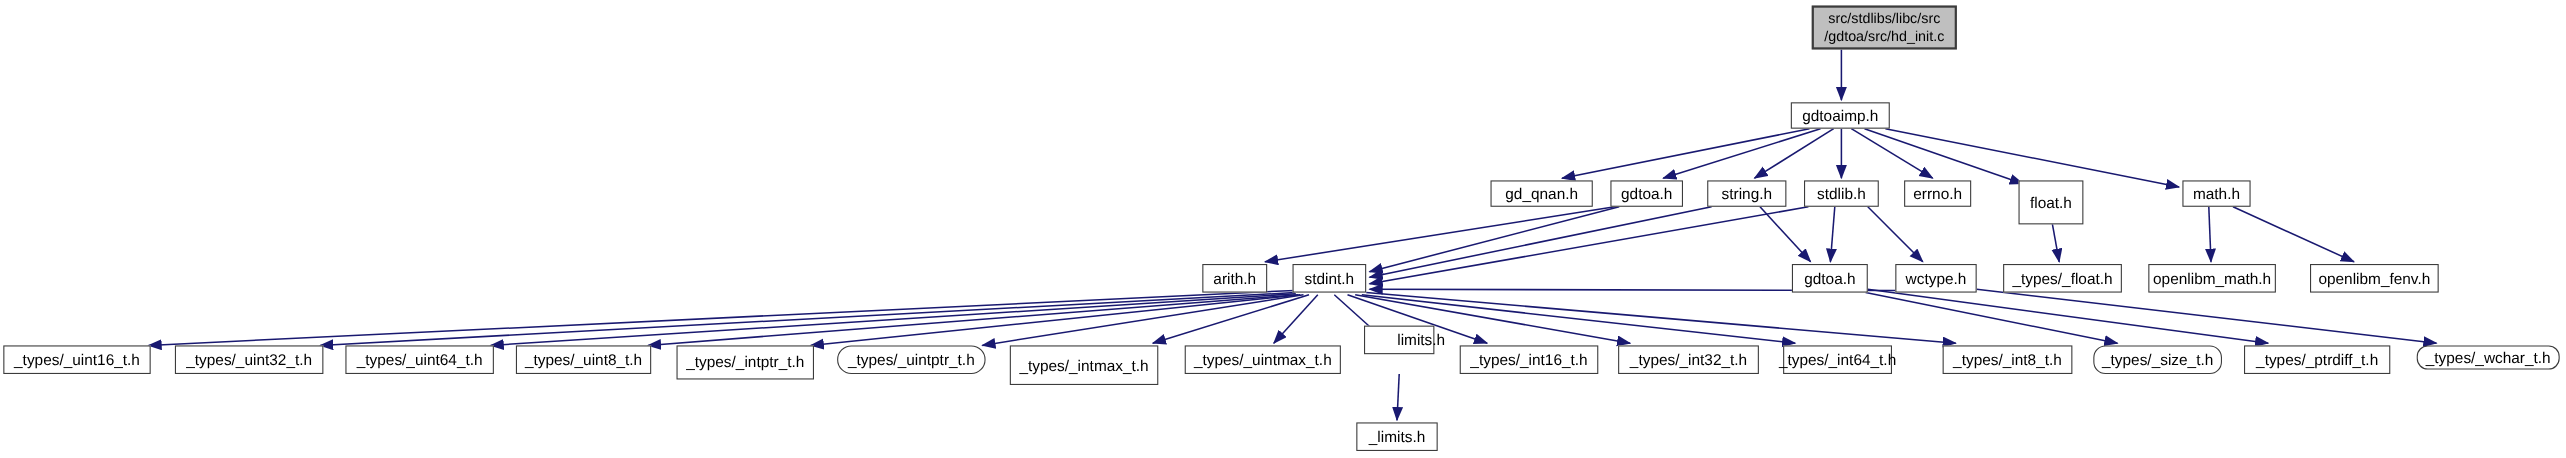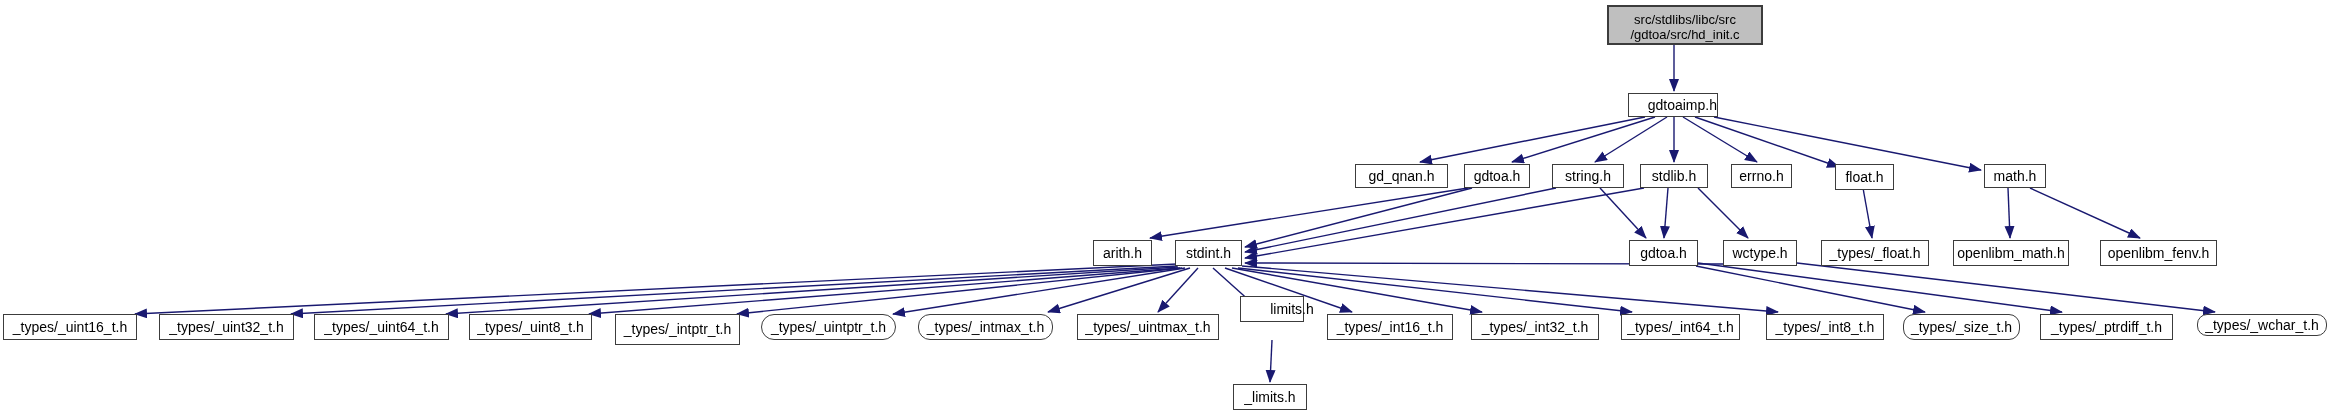--- a/index.html
+++ b/index.html
@@ -56,43 +56,43 @@
         <line x1="1190" y1="268" x2="1048" y2="312" marker-end="url(#arrowhead)"></line>
         <line x1="1198" y1="268" x2="1158" y2="312" marker-end="url(#arrowhead)"></line>
         <line x1="1213" y1="268" x2="1262" y2="312" marker-end="url(#arrowhead)"></line>
         <line x1="1225" y1="268" x2="1352" y2="312" marker-end="url(#arrowhead)"></line>
         <line x1="1232" y1="268" x2="1482" y2="312" marker-end="url(#arrowhead)"></line>
         <line x1="1238" y1="268" x2="1632" y2="312" marker-end="url(#arrowhead)"></line>
         <line x1="1242" y1="266" x2="1778" y2="312" marker-end="url(#arrowhead)"></line>
         <line x1="1272" y1="340" x2="1270" y2="382" marker-end="url(#arrowhead)"></line>
       </g>
   </svg>
-<div class="node root" style="left: 1607px; top: 5px; width: 156px; height: 40px; justify-content: flex-end;">
+<div class="node root" style="left: 1647px; top: 5px; width: 132px; height: 40px;">
       <span>src/stdlibs/libc/src</span>
       <span>/gdtoa/src/hd_init.c</span>
     </div>
-    <div class="node" style="left: 1628px; top: 93px; width: 90px; height: 24px; align-items: flex-end;">
+    <div class="node" style="left: 1628px; top: 93px; width: 90px; height: 24px;">
       <span>gdtoaimp.h</span>
     </div>
     <div class="node" style="left: 1355px; top: 164px; width: 93px; height: 24px;">
       <span>gd_qnan.h</span>
     </div>
     <div class="node" style="left: 1464px; top: 164px; width: 66px; height: 24px;">
       <span>gdtoa.h</span>
     </div>
     <div class="node" style="left: 1552px; top: 164px; width: 72px; height: 24px;">
       <span>string.h</span>
     </div>
     <div class="node" style="left: 1640px; top: 164px; width: 68px; height: 24px;">
       <span>stdlib.h</span>
     </div>
     <div class="node" style="left: 1731px; top: 164px; width: 61px; height: 24px;">
       <span>errno.h</span>
     </div>
-    <div class="node" style="left: 1835px; top: 164px; width: 59px; height: 26px;">
+    <div class="node" style="left: 1835px; top: 164px; width: 59px; height: 40px;">
       <span>float.h</span>
     </div>
     <div class="node" style="left: 1984px; top: 164px; width: 62px; height: 24px;">
       <span>math.h</span>
     </div>
     <div class="node" style="left: 1093px; top: 240px; width: 59px; height: 26px;">
       <span>arith.h</span>
     </div>
     <div class="node" style="left: 1175px; top: 240px; width: 67px; height: 26px; text-align: center;">
       <span>stdint.h</span>
@@ -123,36 +123,36 @@
     </div>
     <div class="node" style="left: 469px; top: 314px; width: 123px; height: 26px;">
       <span>_types/_uint8_t.h</span>
     </div>
     <div class="node" style="left: 615px; top: 314px; width: 125px; height: 31px; text-align: center;">
       <span>_types/_intptr_t.h</span>
     </div>
     <div class="node" style="left: 761px; top: 314px; width: 135px; height: 26px; border-radius: 13px;">
       <span>_types/_uintptr_t.h</span>
     </div>
-    <div class="node" style="left: 918px; top: 314px; width: 135px; height: 26px; border-radius: 12px;">
+    <div class="node" style="left: 918px; top: 314px; width: 135px; height: 36px;">
       <span>_types/_intmax_t.h</span>
     </div>
     <div class="node" style="left: 1077px; top: 314px; width: 142px; height: 26px;">
       <span>_types/_uintmax_t.h</span>
     </div>
     <div class="node" style="left: 1240px; top: 296px; width: 64px; height: 26px; padding-left: 40px;">
       <span>limits.h</span>
     </div>
     <div class="node" style="left: 1327px; top: 314px; width: 126px; height: 26px;">
       <span>_types/_int16_t.h</span>
     </div>
     <div class="node" style="left: 1471px; top: 314px; width: 128px; height: 26px;">
       <span>_types/_int32_t.h</span>
     </div>
-    <div class="node" style="left: 1621px; top: 314px; width: 119px; height: 26px;">
+    <div class="node" style="left: 1621px; top: 314px; width: 99px; height: 26px;">
       <span>_types/_int64_t.h</span>
     </div>
     <div class="node" style="left: 1766px; top: 314px; width: 118px; height: 26px;">
       <span>_types/_int8_t.h</span>
     </div>
     <div class="node" style="left: 1903px; top: 314px; width: 117px; height: 26px; border-radius: 11px;">
       <span>_types/_size_t.h</span>
     </div>
     <div class="node" style="left: 2040px; top: 314px; width: 133px; height: 26px;">
       <span>_types/_ptrdiff_t.h</span>

